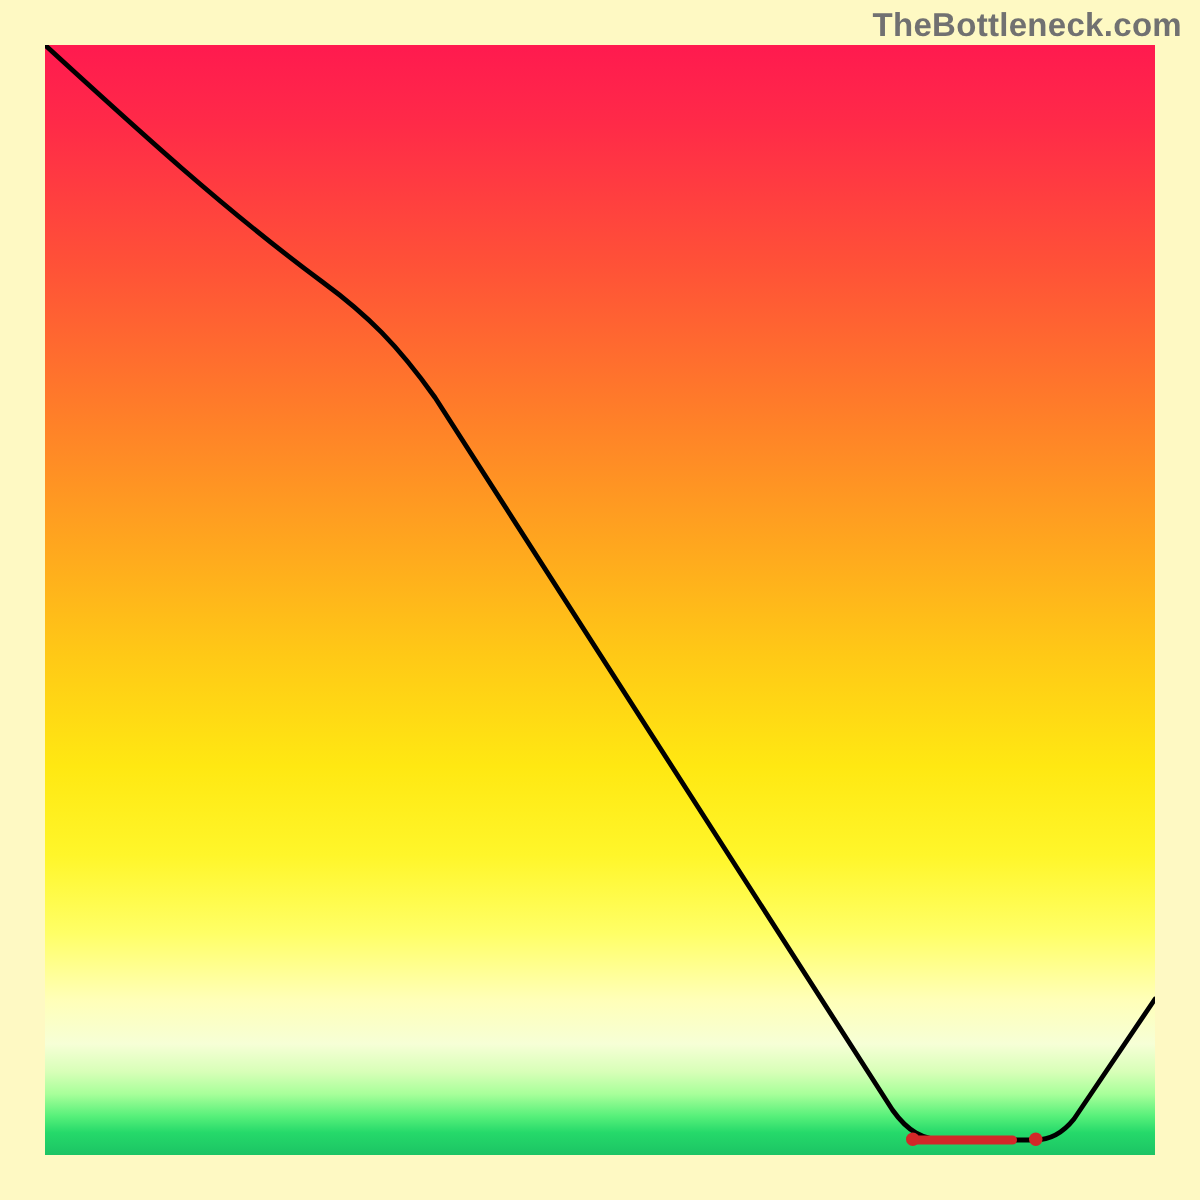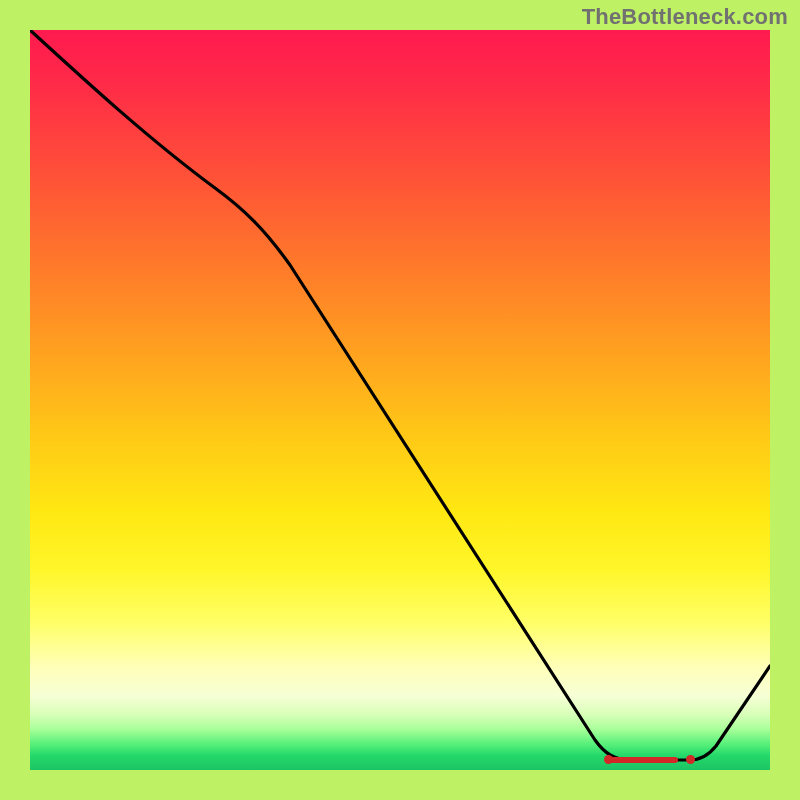--- a/index.html
+++ b/index.html
@@ -8,21 +8,21 @@
     width: 800px;
     height: 800px;
     background: #000;
     overflow: hidden;
     font-family: Arial, Helvetica, sans-serif;
   }
   .outer {
     position: relative;
     width: 800px;
     height: 800px;
-    background: #bef264;
+    background: #fef9c3;
   }
   .watermark {
     position: absolute;
     top: 4px;
     right: 12px;
     color: #717171;
     font-size: 22px;
     font-weight: 600;
     letter-spacing: 0.2px;
     z-index: 10;

